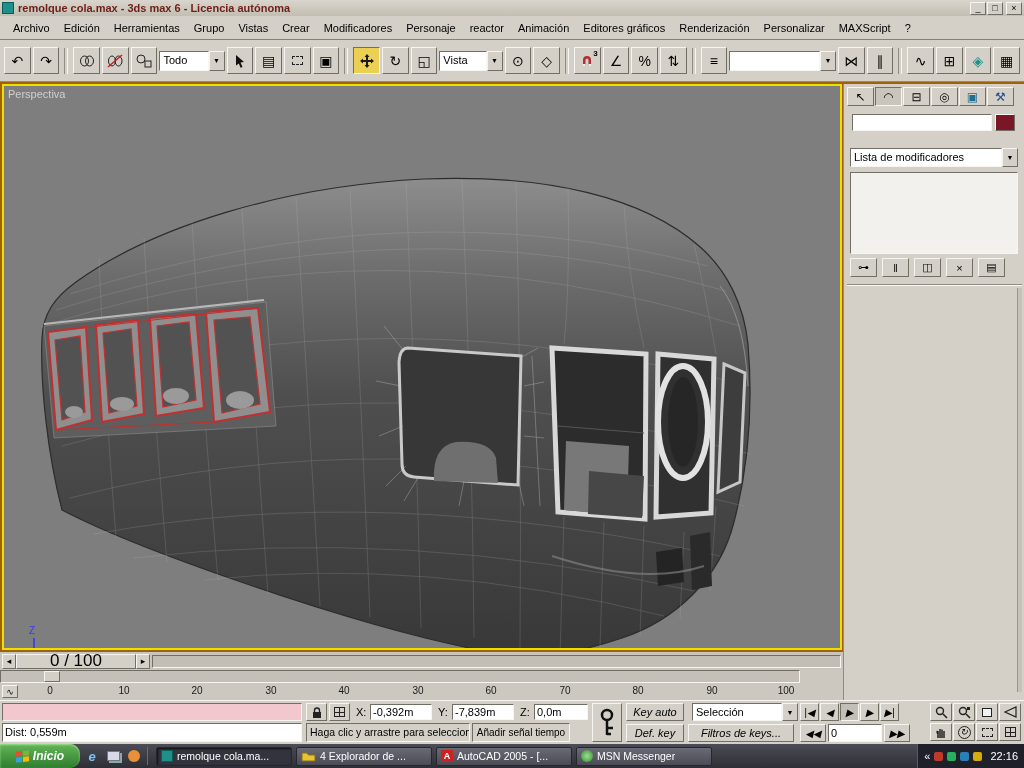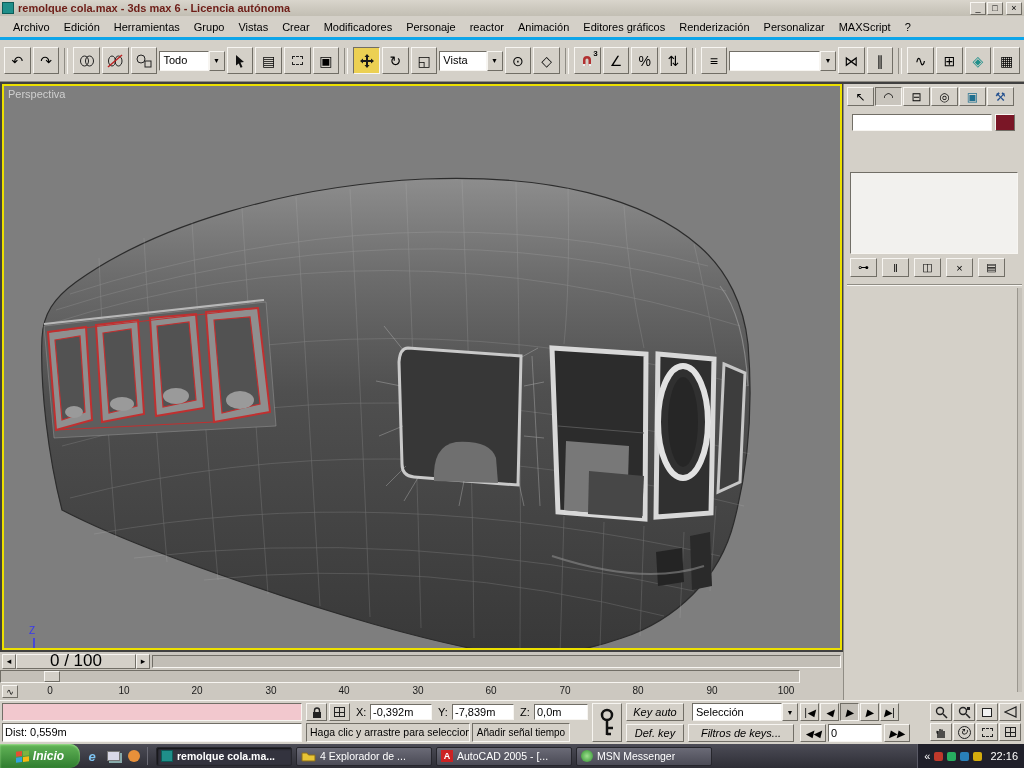--- a/index.html
+++ b/index.html
@@ -1,29 +1,29 @@
 <!DOCTYPE html>
 <html><head>
 <meta charset="utf-8">
 <style>
   * { margin:0; padding:0; box-sizing:border-box; }
   html,body { width:1024px; height:768px; overflow:hidden; }
   body { font-family:"Liberation Sans", sans-serif; background:#d4d0c8; }
-  #app { position:relative; width:1024px; height:768px; background:#404040; font-size:11px; color:#000; user-select:none; }
+  #app { position:relative; width:1024px; height:768px; background:#a16207; font-size:11px; color:#000; user-select:none; }
   .abs { position:absolute; }
   .up   { border:1px solid; border-color:#f7f5f1 #716e66 #716e66 #f7f5f1; }
   .down { border:1px solid; border-color:#716e66 #f7f5f1 #f7f5f1 #716e66; }
   .sw   { background:#fff; border:1px solid; border-color:#716e66 #f7f5f1 #f7f5f1 #716e66; }
   .btn  { display:flex; align-items:center; justify-content:center; background:#d4d0c8; cursor:default; }
   
   #titlebar { left:0; top:0; width:1024px; height:16px; background:linear-gradient(#d9d5cc,#c2beb3); display:flex; align-items:center; padding:0 2px; }
   #titlebar .ttl { color:#6e1d17; font-weight:bold; font-size:11px; margin-left:4px; flex:1; white-space:nowrap; overflow:hidden; }
   .capbtn { width:16px; height:13px; font-size:9px; line-height:9px; margin-left:1px; }
   
-  #menubar { left:0; top:16px; width:1024px; height:24px; display:flex; align-items:center; padding-left:6px; background:#d4d0c8; border-bottom:3px solid #0ea5e9; }
+  #menubar { left:0; top:16px; width:1024px; height:24px; display:flex; align-items:center; padding-left:6px; background:#d4d0c8; border-bottom:1px solid #0ea5e9; }
   .mitem { padding:3px 7px; font-size:11px; white-space:nowrap; }
   
   #toolbar { left:0; top:40px; width:1024px; height:42px; display:flex; align-items:center; gap:2px; padding:0 4px; background:#d4d0c8; border-bottom:1px solid #8f8c84; }
   .tbtn { width:27px; height:27px; display:flex; align-items:center; justify-content:center; background:#d4d0c8; font-size:14px; position:relative; }
   .tsep { width:4px; height:26px; border-left:1px solid #8f8c84; border-right:1px solid #f7f5f1; margin:0 3px; }
   .active-tool { background:#ecd053; }
   .combo { display:flex; height:20px; }
   .combo .cval { flex:1; background:#fff; border:1px solid; border-color:#716e66 #f7f5f1 #f7f5f1 #716e66; padding:2px 3px; font-size:11px; white-space:nowrap; overflow:hidden; }
   .combo .carrow { width:16px; display:flex; align-items:center; justify-content:center; font-size:7px; background:#d4d0c8; }
   .snapnum { position:absolute; right:2px; top:1px; font-size:8px; font-weight:bold; }
@@ -330,20 +330,24 @@
         </div>
       <div class="ptab up">
           <span style="color:#1f6f8f">▣</span>
         </div>
       <div class="ptab up">
           <span style="color:#23508f">⚒</span>
         </div>
     </div>
     <input class="abs sw" style="left: 8px; top: 30px; width: 140px; height: 17px; font-size: 11px; padding: 0px 2px;">
     <div class="abs up" style="left:151px;top:30px;width:20px;height:17px;background:#7a1626;"></div>
+    <div class="abs combo" style="left:6px;top:64px;width:168px;height:19px;">
+      <span class="cval">Lista de modificadores</span>
+      <span class="carrow up">▼</span>
+    </div>
     <div class="abs sw" style="left:6px;top:88px;width:168px;height:82px;background:#f2f1ee;"></div>
     <div class="abs" style="left:6px;top:174px;width:168px;height:20px;display:flex;gap:5px;">
       <div class="stackbtn up">
           <span>⊶</span>
         </div>
       <div class="stackbtn up">
           <span>‖</span>
         </div>
       <div class="stackbtn up">
           <span>◫</span>
@@ -505,21 +509,21 @@
     <span class="ql" style="color:#7ec4f2;font-weight:bold;font-style:italic;font-size:13px;">e</span>
     <span class="ql">
         <span style="width:13px;height:10px;background:#d8d8e8;border:1px solid #777;display:inline-block;box-shadow:2px 2px 0 #8aa;"></span>
       </span>
     <span class="ql">
         <span style="width:12px;height:12px;background:#e8903a;border-radius:50%;display:inline-block;"></span>
       </span>
     <span style="width:1px;height:18px;background:#6a6a74;margin:0 4px;"></span>
     <div class="task active">
       <span style="width:12px;height:12px;background:#1f8f8a;border:1px solid #0c5c58;flex:none;"></span>
-      <span style="overflow:hidden;text-overflow:ellipsis;font-weight:bold;">remolque cola.ma...</span>
+      <span style="overflow:hidden;text-overflow:ellipsis;">remolque cola.ma...</span>
     </div>
     <div class="task">
       <svg width="15" height="12" style="flex:none;">
           <path d="M1 3 h5 l1.5 2 H14 V11 H1 Z" fill="#e8c435" stroke="#8a6d1a"></path>
         </svg>
       <span style="overflow:hidden;text-overflow:ellipsis;">4 Explorador de ...</span>
     </div>
     <div class="task">
       <span style="width:12px;height:12px;background:#c22;color:#fff;font-size:9px;font-weight:bold;text-align:center;line-height:12px;flex:none;">A</span>
       <span style="overflow:hidden;text-overflow:ellipsis;">AutoCAD 2005 - [...</span>

